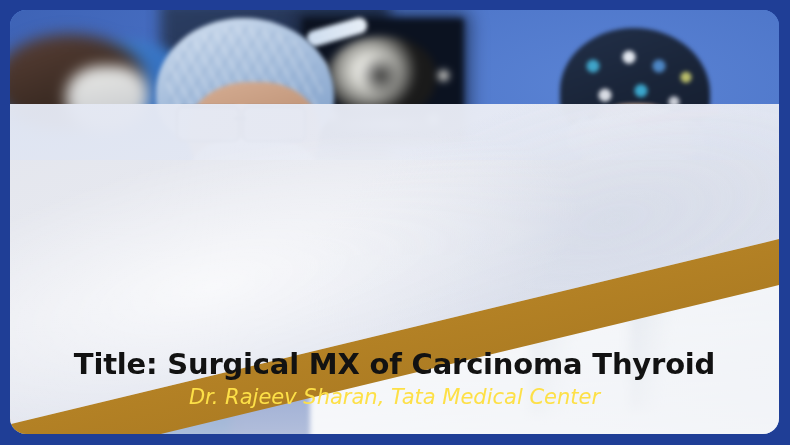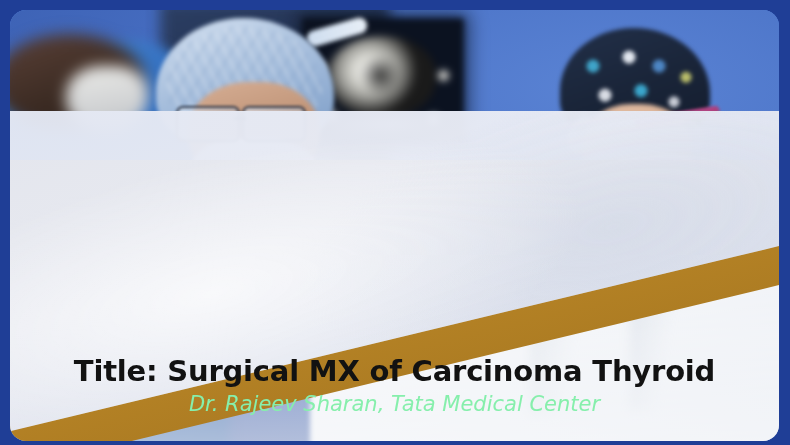--- a/index.html
+++ b/index.html
@@ -10,21 +10,21 @@
   body {
     font-family: "Liberation Sans", sans-serif;
   }
 
   .banner-frame {
     position: relative;
     width: 790px;
     height: 445px;
     box-sizing: border-box;
     background: #1F3E96;
-    padding: 10px 11px 4px 10px;
+    padding: 10px 11px 11px 10px;
     overflow: hidden;
   }
 
   .banner-canvas {
     position: relative;
     width: 100%;
     height: 100%;
     border-radius: 16px;
     overflow: hidden;
     background: #3E6BC4;
@@ -407,21 +407,21 @@
     color: #121212;
     line-height: 1.12;
     margin: 0 0 4px 0;
     white-space: nowrap;
   }
   .caption-sub {
     font-family: "DejaVu Sans", sans-serif;
     font-style: italic;
     font-weight: 400;
     font-size: 21px;
-    color: #86efac;
+    color: #fde047;
     line-height: 1.2;
     margin: 0;
     white-space: nowrap;
   }
 </style>
 </head>
 <body>
 
 <div class="banner-frame">
   <div class="banner-canvas">

